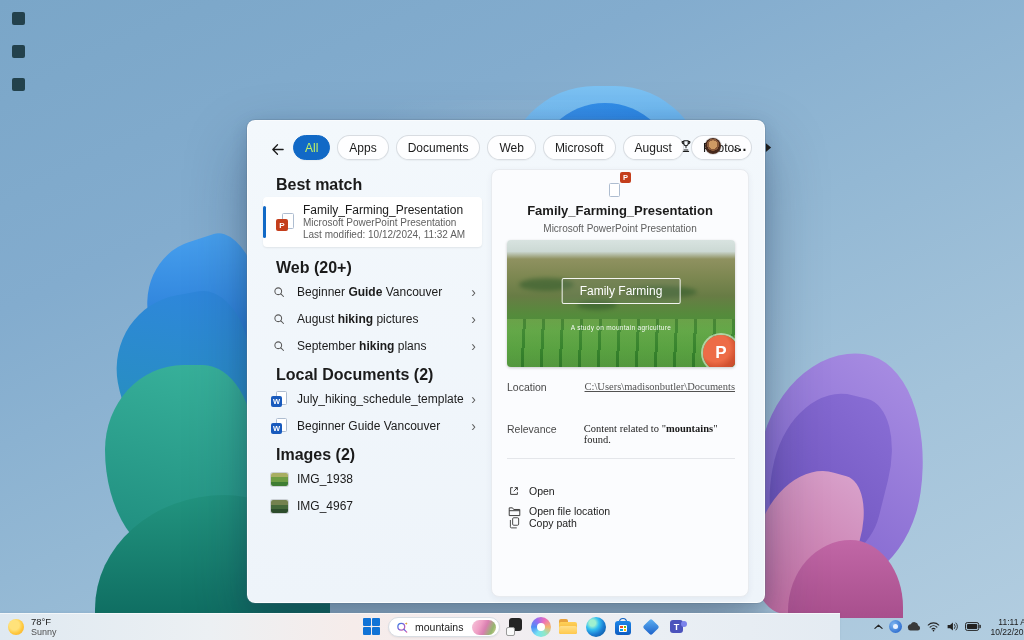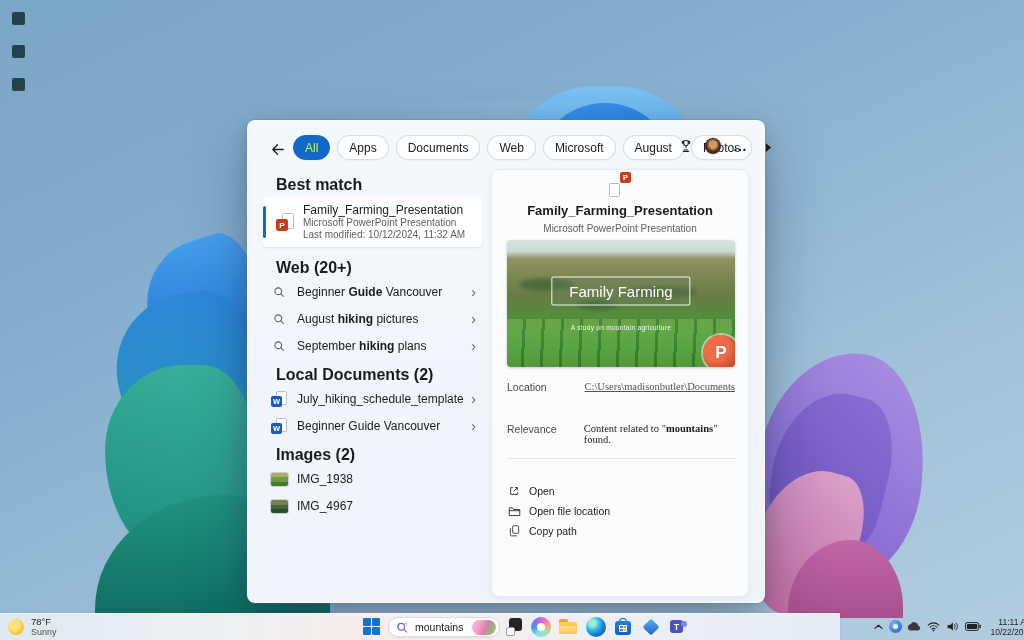--- a/index.html
+++ b/index.html
@@ -101,21 +101,21 @@
   .card-sub { position:absolute; left:0; right:0; top:53px; text-align:center; font-size:10px; color:#5f5f5f; }
 
   .slide { position:absolute; left:15px; top:70px; width:228px; height:127px; border-radius:4px;
     overflow:hidden; box-shadow:0 1px 3px rgba(0,0,0,.2);
     background:linear-gradient(180deg,#d8e3e0 0%,#ccd9d4 9%,#8f9160 15%,#7e8852 28%,#687c45 44%,#568a3c 58%,#49943a 72%,#3c8c31 86%,#337f2c 100%); }
   .tree { position:absolute; background:#2e5a2a; opacity:.55; filter:blur(2px); border-radius:50%; }
   .fields { position:absolute; left:0; right:0; bottom:0; height:38%; opacity:.5;
     background:repeating-linear-gradient(93deg, rgba(190,235,120,.45) 0 16px, rgba(30,90,25,.35) 16px 19px); }
   .slide-title-box { position:absolute; left:50%; top:40%; transform:translate(-50%,-50%);
     border:1px solid rgba(255,255,255,.92); background:rgba(110,130,100,.30);
-    padding:5px 17px; border-radius:2px; color:#fff; font-size:15px; white-space:nowrap; }
+    padding:5px 17px; border-radius:2px; color:#fff; font-size:12px; white-space:nowrap; }
   .slide-sub { position:absolute; left:0; right:0; top:66%; text-align:center; color:rgba(255,255,255,.95);
     font-size:6.5px; letter-spacing:.3px; }
   .slide-logo { position:absolute; right:-4px; bottom:-4px; width:36px; height:36px; border-radius:50%;
     background:radial-gradient(circle at 35% 35%, #ed6c47 0 42%, #d35230 62%, #b7472a 100%);
     box-shadow:0 0 0 2px rgba(255,255,255,.5); display:flex; align-items:center; justify-content:center;
     color:#fff; font-weight:700; font-size:17px; }
 
   .meta-row { position:absolute; left:15px; width:228px; display:flex; font-size:10.5px; }
   .meta-label { width:83px; color:#494949; }
   .meta-value { color:#1b1b1b;font-family:Liberation Serif, serif; }
@@ -363,21 +363,21 @@
       </div>
       <div class="action-row" style="top:323px">
         <span class="aic">
           <svg width="13" height="11" viewBox="0 0 16 13">
               <path d="M1.5 2h4l1.5 2h7.5v7.5h-13z" fill="none" stroke="#3a3a3a" stroke-width="1.2" stroke-linejoin="round"></path>
               <path d="M1.5 5.5h13" stroke="#3a3a3a" stroke-width="1.2"></path>
             </svg>
         </span>
         <span class="atxt">Open file location</span>
       </div>
-      <div class="action-row" style="top:343px">
+      <div class="action-row" style="top:335px">
         <span class="aic">
           <svg width="11" height="12" viewBox="0 0 14 16">
               <rect x="4.5" y="1" width="8" height="10" rx="1.5" fill="none" stroke="#3a3a3a" stroke-width="1.2"></rect>
               <path d="M9.5 14.5H3A1.5 1.5 0 0 1 1.5 13V4.5" fill="none" stroke="#3a3a3a" stroke-width="1.2" stroke-linecap="round"></path>
             </svg>
         </span>
         <span class="atxt">Copy path</span>
       </div>
     </div>
   </div>

